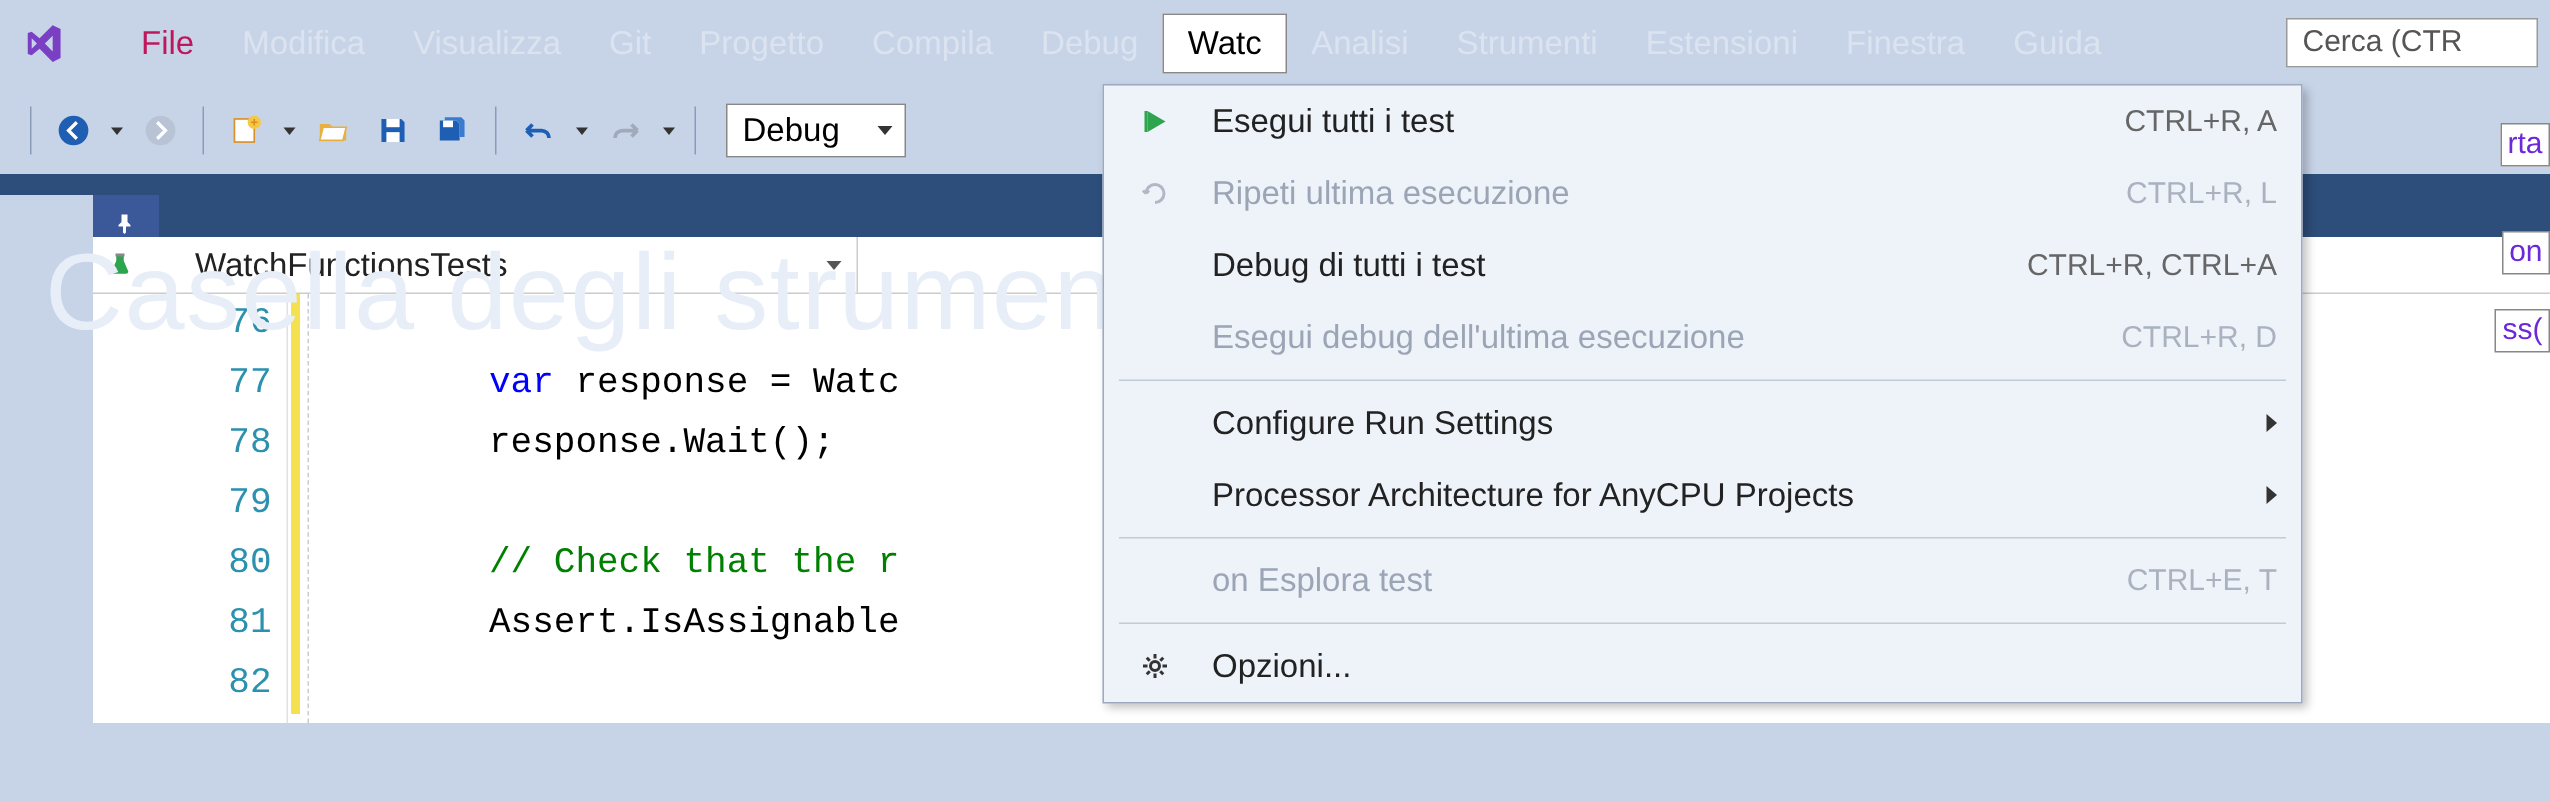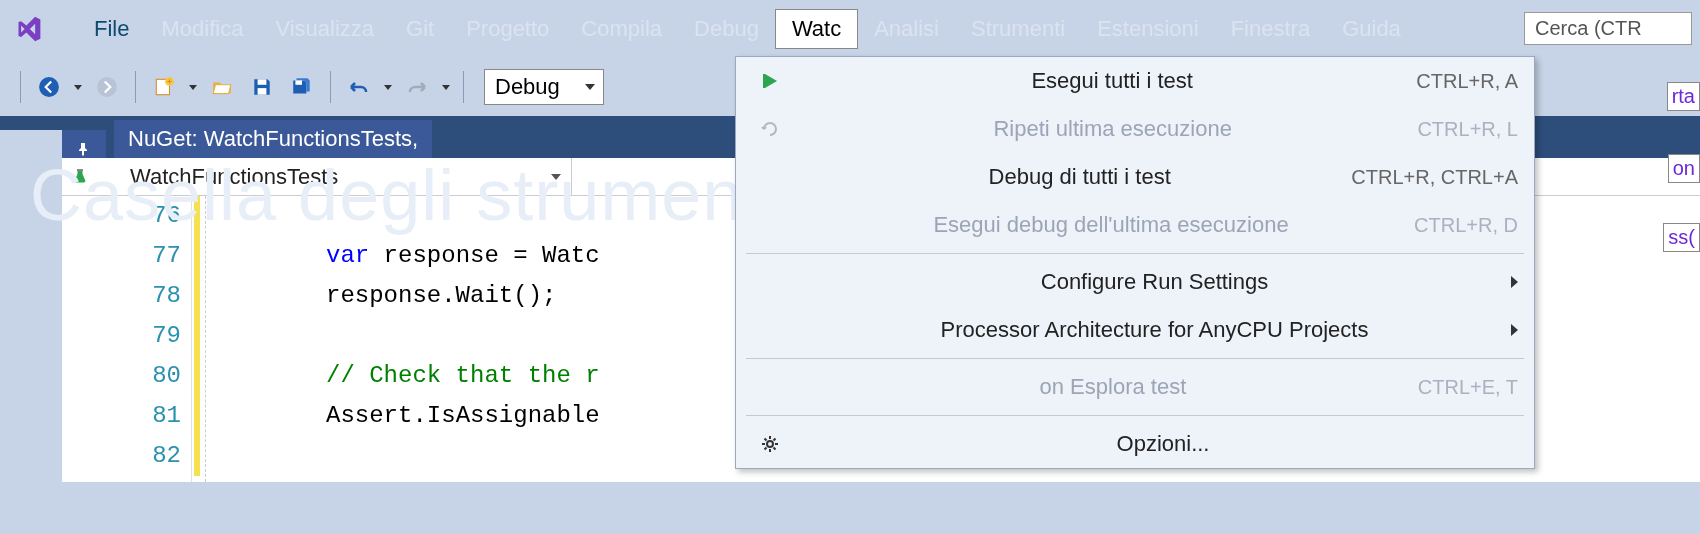--- a/index.html
+++ b/index.html
@@ -22,21 +22,21 @@
     }
     .vs-logo {
       width: 38px; height: 38px;
       display: flex; align-items: center; justify-content: center;
       margin-right: 30px;
     }
     .vs-logo svg { width: 28px; height: 28px; }
     .menu-item {
       padding: 6px 16px;
       font-size: 22px;
-      color: #0c4a6e;
+      color: #be185d;
       cursor: pointer;
     }
     .menu-item.faded { color: #dbe3f0; }
     .menu-item.active {
       background: #fff;
       border: 1px solid #888;
       color: #000;
     }
     .search-box {
       position: absolute;
@@ -218,21 +218,20 @@
       z-index: 100;
     }
     .tm-item {
       display: flex;
       align-items: center;
       height: 48px;
       padding: 0 16px;
       font-size: 22px;
       color: #222;
       cursor: pointer;
-      text-align: center;
     }
     .tm-item.disabled { color: #9ba5b5; cursor: default; }
     .tm-icon {
       width: 36px;
       display: flex;
       justify-content: center;
       margin-right: 20px;
     }
     .tm-label { flex: 1; }
     .tm-shortcut { color: #666; font-size: 20px; }
@@ -359,23 +358,20 @@
 </div>
 
 <div class="tabs-row">
   <div class="doc-tab">
     <span class="pin-icon">
       <svg width="14" height="14" viewBox="0 0 14 14">
           <path fill="#fff" d="M5 1h4v5l2 2v1H8v4l-1 1-1-1V9H3V8l2-2z"></path>
         </svg>
     </span>
   </div>
-  <div class="doc-tab">
-    <span>NuGet: WatchFunctionsTests,</span>
-  </div>
 </div>
 
 <div class="ghost-text">Casella degli strumenti</div>
 
 <div class="class-bar">
   <div class="class-dd left">
     <span class="class-icon">
       <svg width="16" height="16" viewBox="0 0 16 16">
           <path fill="#2da44e" stroke="#2da44e" d="M6 2h4v4l3 7a1 1 0 01-1 1H4a1 1 0 01-1-1l3-7z"></path>
           <rect x="5" y="1" width="6" height="2" fill="#888"></rect>
@@ -465,13 +461,13 @@
           <circle cx="10" cy="10" r="3" fill="none" stroke="#333" stroke-width="2"></circle>
           <path stroke="#333" stroke-width="2" d="M10 2v3M10 15v3M2 10h3M15 10h3M4.5 4.5l2 2M13.5 13.5l2 2M4.5 15.5l2-2M13.5 6.5l2-2"></path>
         </svg>
     </span>
     <span class="tm-label">Opzioni...</span>
   </div>
 </div>
 
 <div class="right-frag" style="top:82px">rta</div>
 <div class="right-frag" style="top:154px">on</div>
-<div class="right-frag" style="top:223px">ss(</div>
+<div class="right-frag" style="top:206px">ss(</div>
 
 </body></html>

